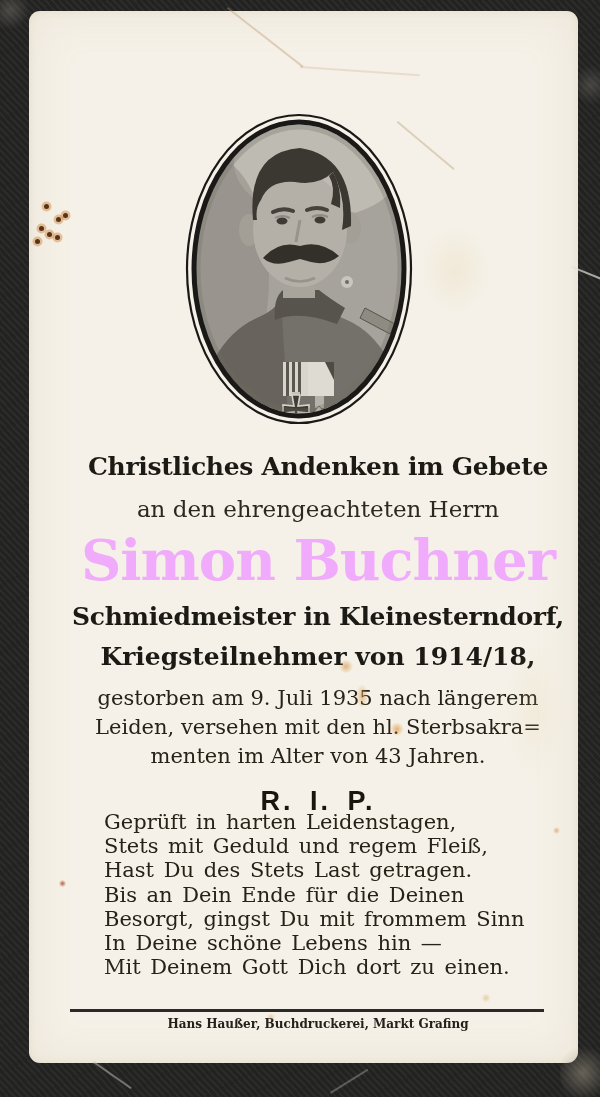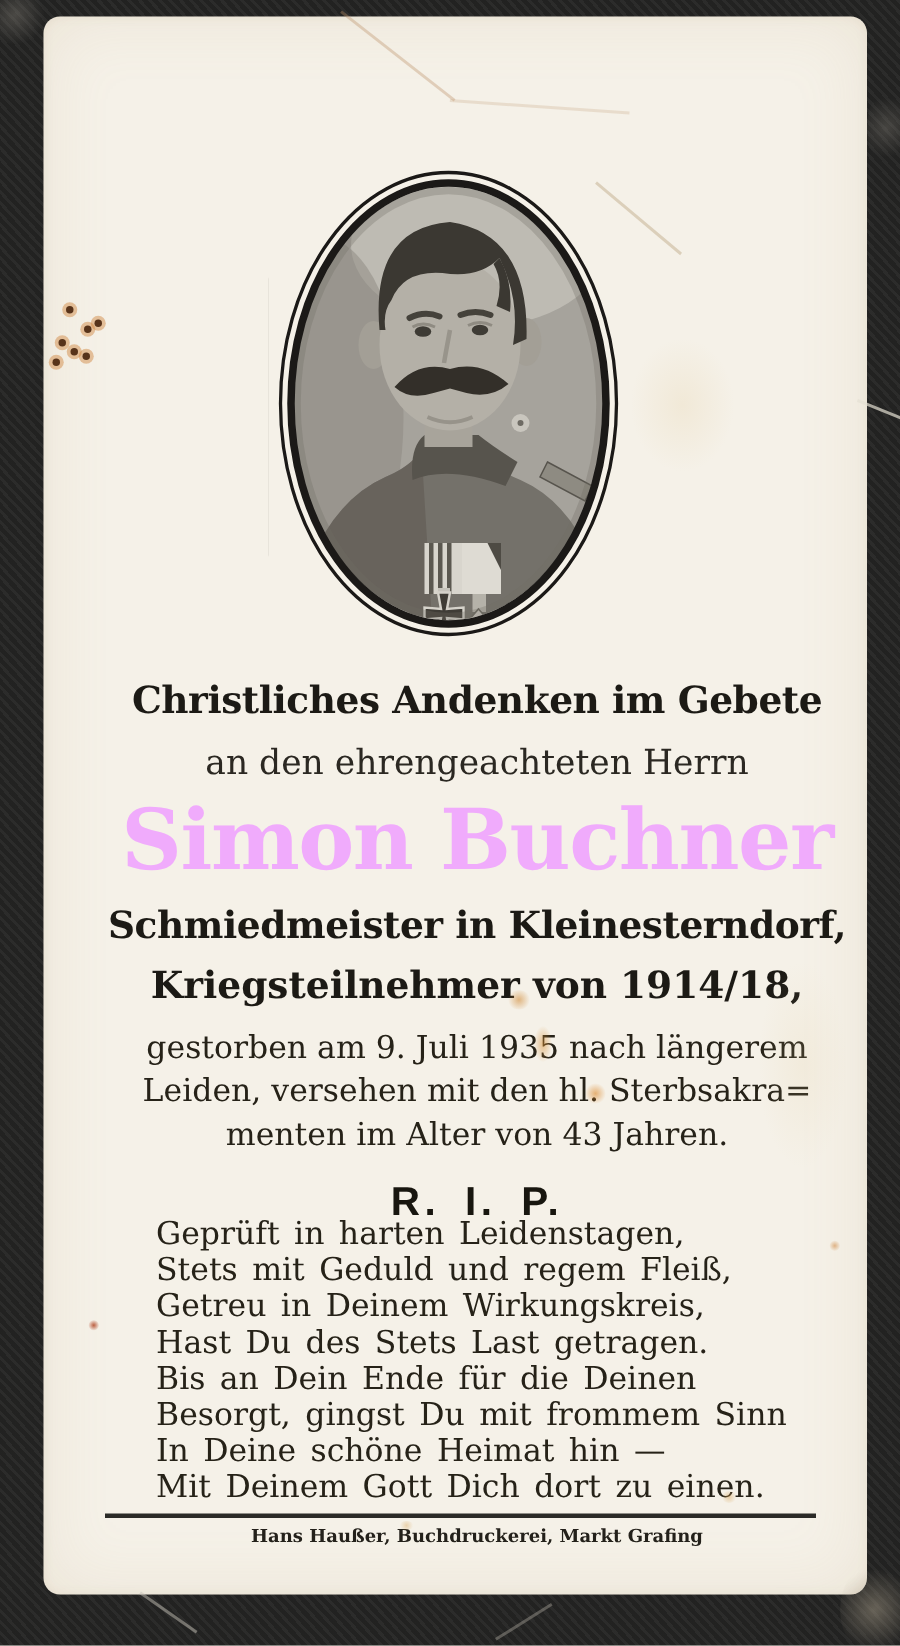--- a/index.html
+++ b/index.html
@@ -99,25 +99,24 @@
   <div>gestorben am 9. Juli 1935 nach längerem</div>
   <div>Leiden, versehen mit den hl. Sterbsakra=</div>
   <div>menten im Alter von 43 Jahren.</div>
 </div>
 
 <div class="txt rip">R. I. P.</div>
 
 <div class="poem">
   <div>Geprüft in harten Leidenstagen,</div>
   <div>Stets mit Geduld und regem Fleiß,</div>
-  <div>Getreu in Deinem Wirkungskreis,</div>
   <div>Hast Du des Stets Last getragen.</div>
   <div>Bis an Dein Ende für die Deinen</div>
   <div>Besorgt, gingst Du mit frommem Sinn</div>
-  <div>In Deine schöne Heimat hin —</div>
+  <div>In Deine schöne Lebens hin —</div>
   <div>Mit Deinem Gott Dich dort zu einen.</div>
 </div>
 
 <div class="rule"></div>
 <div class="txt imprint">Hans Haußer, Buchdruckerei, Markt Grafing</div>
 
 <div class="spot" style="left:44px;top:204px;"></div>
 <div class="spot" style="left:56px;top:217px;"></div>
 <div class="spot" style="left:39px;top:226px;"></div>
 <div class="spot" style="left:47px;top:232px;"></div>

